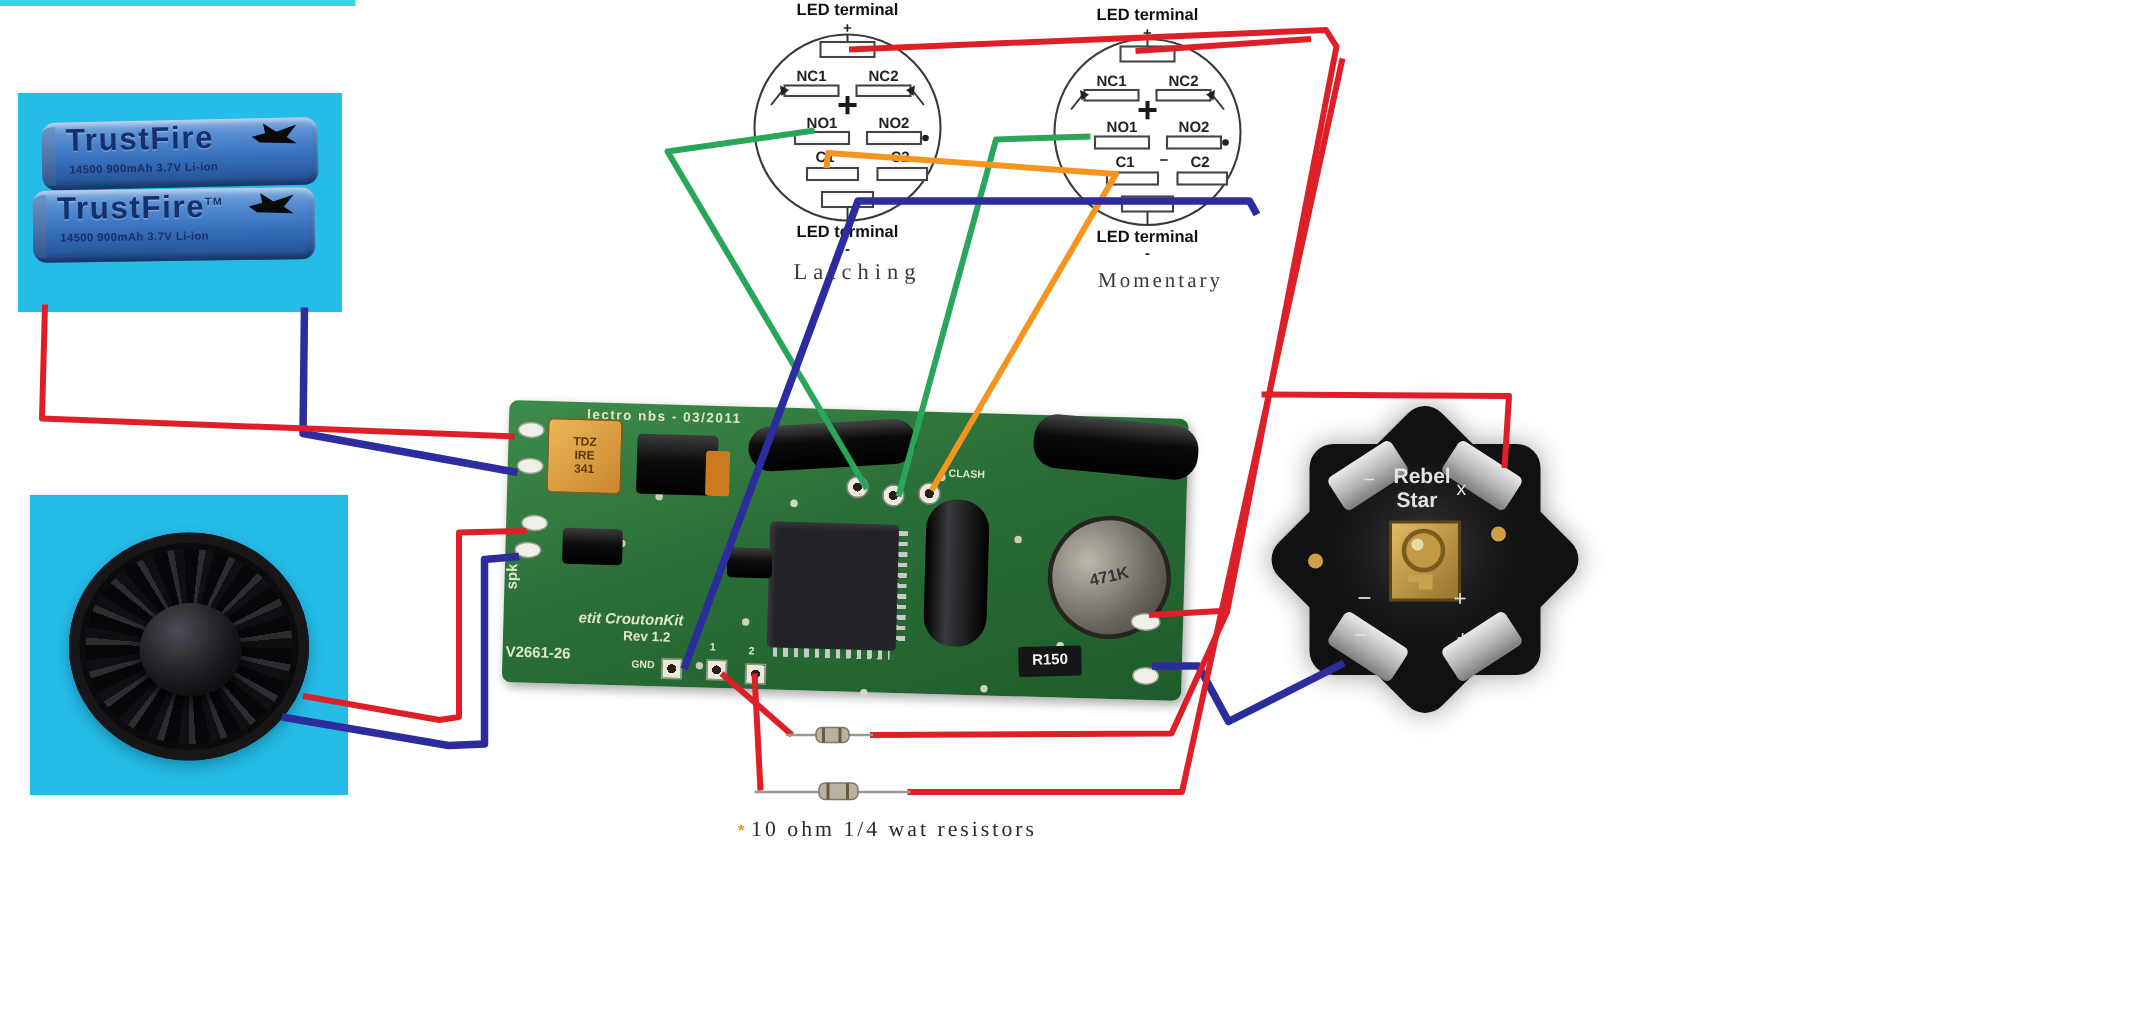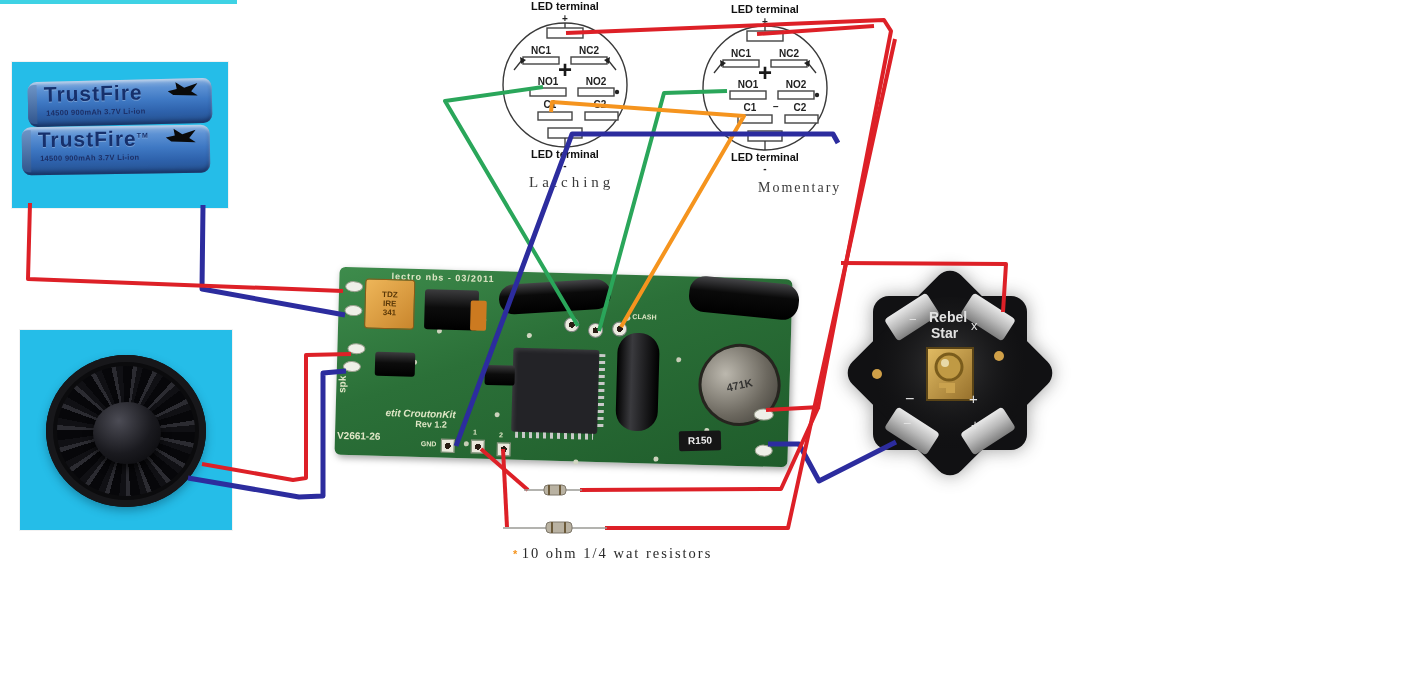--- a/index.html
+++ b/index.html
@@ -179,21 +179,21 @@
   <text class="lbl" x="70" y="108" text-anchor="middle">C1</text>
   <text class="lbl" x="96" y="107" text-anchor="middle">−</text>
   <text class="lbl" x="120" y="108" text-anchor="middle">C2</text>
   <rect class="term" x="58" y="112" width="34" height="8"></rect>
   <rect class="term" x="105" y="112" width="33" height="8"></rect>
   <rect class="term" x="68" y="128" width="34" height="10"></rect>
   <line class="tick" x1="85" y1="138" x2="85" y2="147"></line>
   <text class="ledlbl" x="85" y="158" text-anchor="middle">LED terminal</text>
   <text class="lbl" x="85" y="169" text-anchor="middle">-</text>
 </svg>
-<div class="abs caption" style="left:758px;top:180px;font-size:14px;letter-spacing:2px">Momentary</div>
+<div class="abs caption" style="left:732px;top:180px;font-size:14px;letter-spacing:2px">Momentary</div>
 
 <div class="abs pcb">
   <div class="c vias" style="left:40px;top:22px"></div>
   <div class="c silk" style="left:52px;top:3px;font-size:9px;letter-spacing:1px">lectro nbs - 03/2011</div>
   <div class="c tant">
     <div>TDZ</div>
     <div>IRE</div>
     <div>341</div>
   </div>
   <div class="c blk" style="left:86px;top:20px;width:54px;height:40px"></div>
@@ -296,16 +296,16 @@
   <line class="lead" x1="524" y1="490" x2="582" y2="490"></line>
   <rect class="rbody" x="544" y="485" width="22" height="10" rx="4"></rect>
   <line x1="549" y1="485" x2="549" y2="495" stroke="#6b5a3a" stroke-width="2"></line>
   <line x1="560" y1="485" x2="560" y2="495" stroke="#6b5a3a" stroke-width="2"></line>
   <line class="lead" x1="503" y1="528" x2="607" y2="528"></line>
   <rect class="rbody" x="546" y="522" width="26" height="11" rx="4"></rect>
   <line x1="552" y1="522" x2="552" y2="533" stroke="#6b5a3a" stroke-width="2"></line>
   <line x1="565" y1="522" x2="565" y2="533" stroke="#6b5a3a" stroke-width="2"></line>
 </svg>
 
-<div class="abs" style="left:513px;top:544px">
+<div class="abs" style="left:492px;top:544px">
   <span class="bullet">*</span>
   <span class="note">10 ohm 1/4 wat resistors</span>
 </div>
 
 </body></html>

